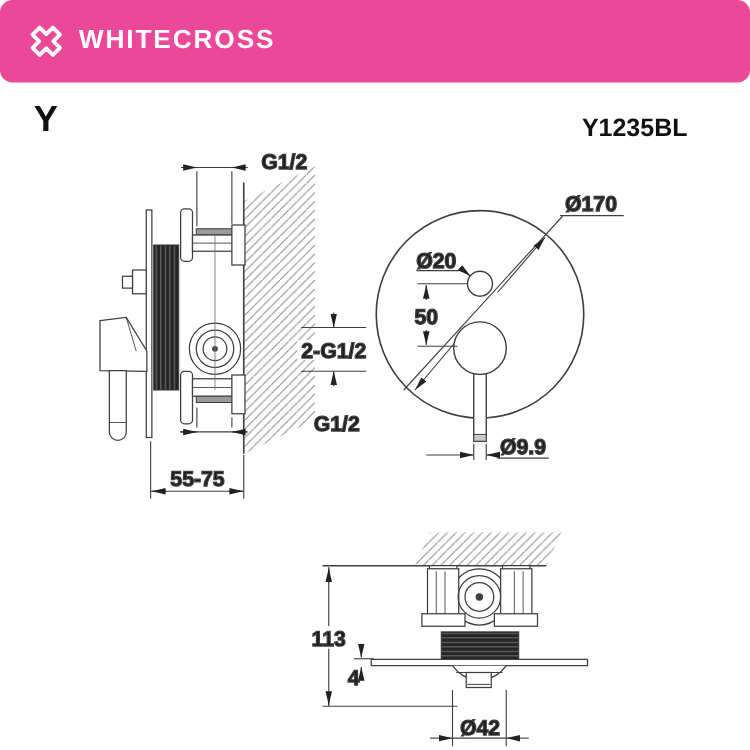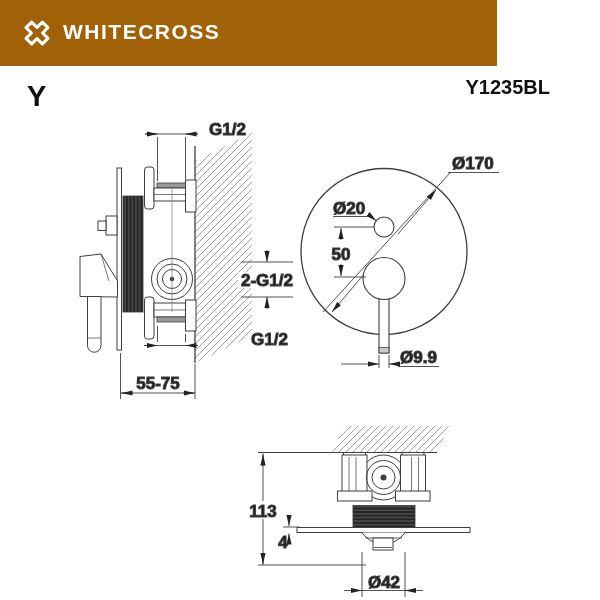--- a/index.html
+++ b/index.html
@@ -1,24 +1,24 @@
 <!DOCTYPE html>
 <html><head>
 <meta charset="utf-8">
 <style>
   html,body{margin:0;padding:0;}
   body{width:600px;height:600px;background:#fff;position:relative;overflow:hidden;
        font-family:"Liberation Sans",sans-serif;}
-  .header{position:absolute;left:0;top:0;width:497px;height:66px;background:#a16207;
-          display:flex;align-items:center;}
+  .header{position:absolute;left:0;top:0;width:600px;height:66px;background:#ec4899;
+          display:flex;align-items:center;border-radius:10px;}
   .logo{margin-left:17px;width:40px;height:40px;flex:0 0 auto;}
   .brand{color:#fff;font-size:21px;font-weight:700;letter-spacing:1.5px;margin-left:6px;
          margin-top:-2px;}
   .series-title{position:absolute;left:27px;top:80px;font-size:29px;font-weight:700;color:#111;}
-  .model-number{position:absolute;right:50px;top:76px;font-size:20px;font-weight:700;color:#111;}
+  .model-number{position:absolute;right:50px;top:92px;font-size:20px;font-weight:700;color:#111;}
   svg.drawing{position:absolute;left:0;top:0;}
   svg text.dim{font-family:"Liberation Sans",sans-serif;font-size:17px;font-weight:700;
                fill:#1c1c1c;}
 </style>
 </head>
 <body>
 
 <div class="header">
   <svg class="logo" viewBox="0 0 40 40">
     <g transform="translate(20,20) rotate(45)">

